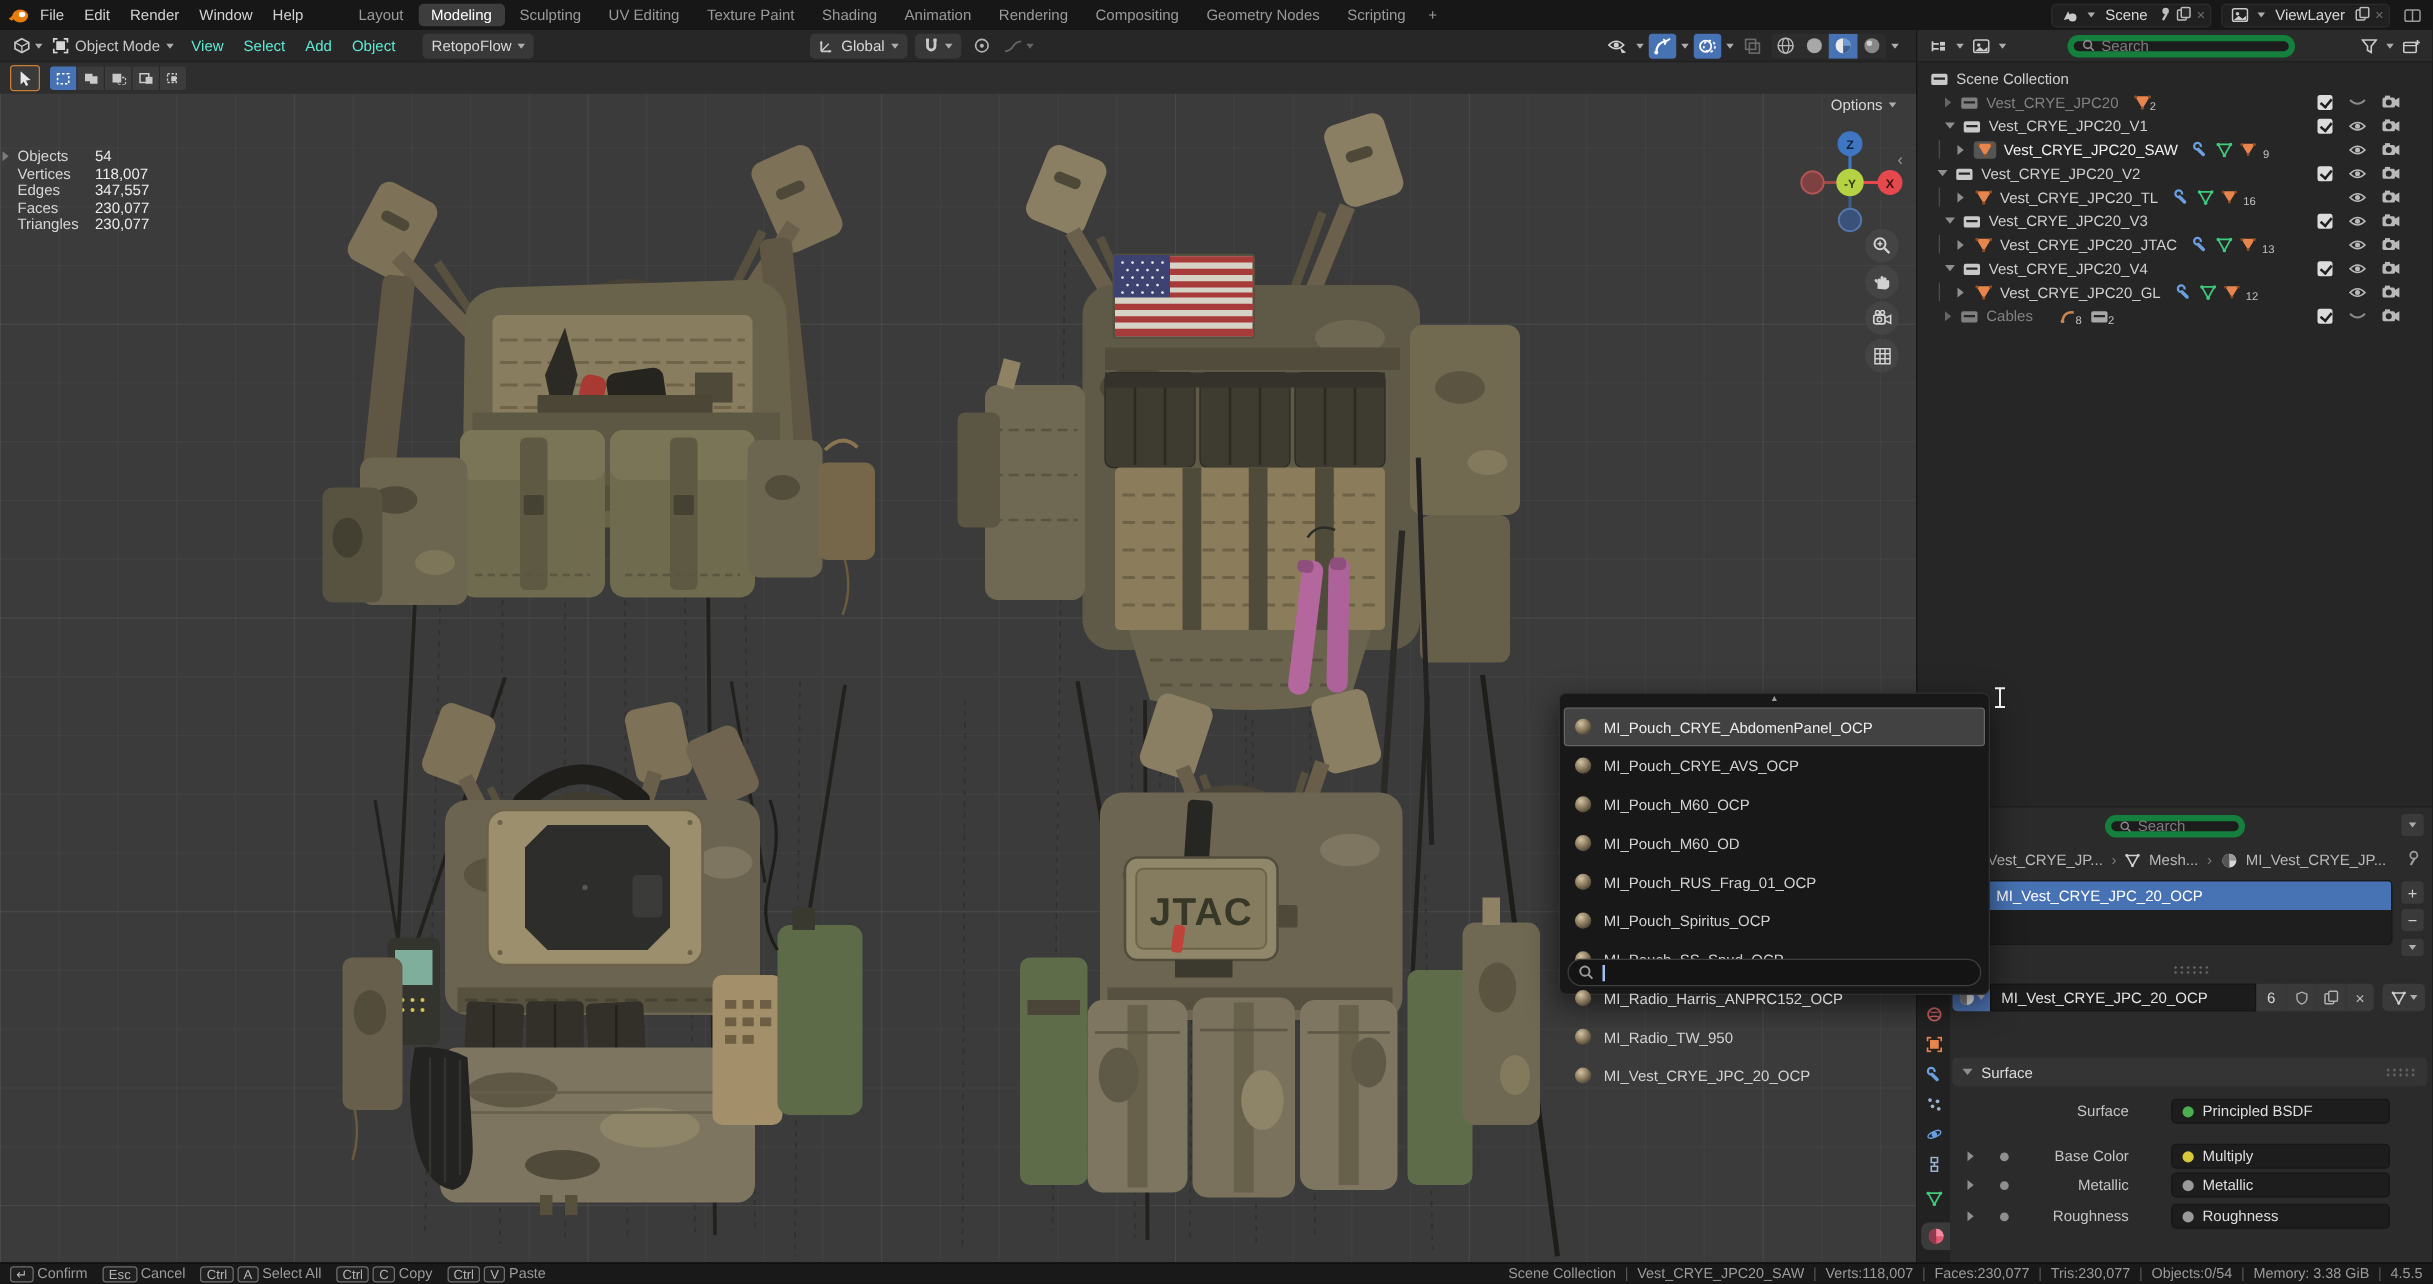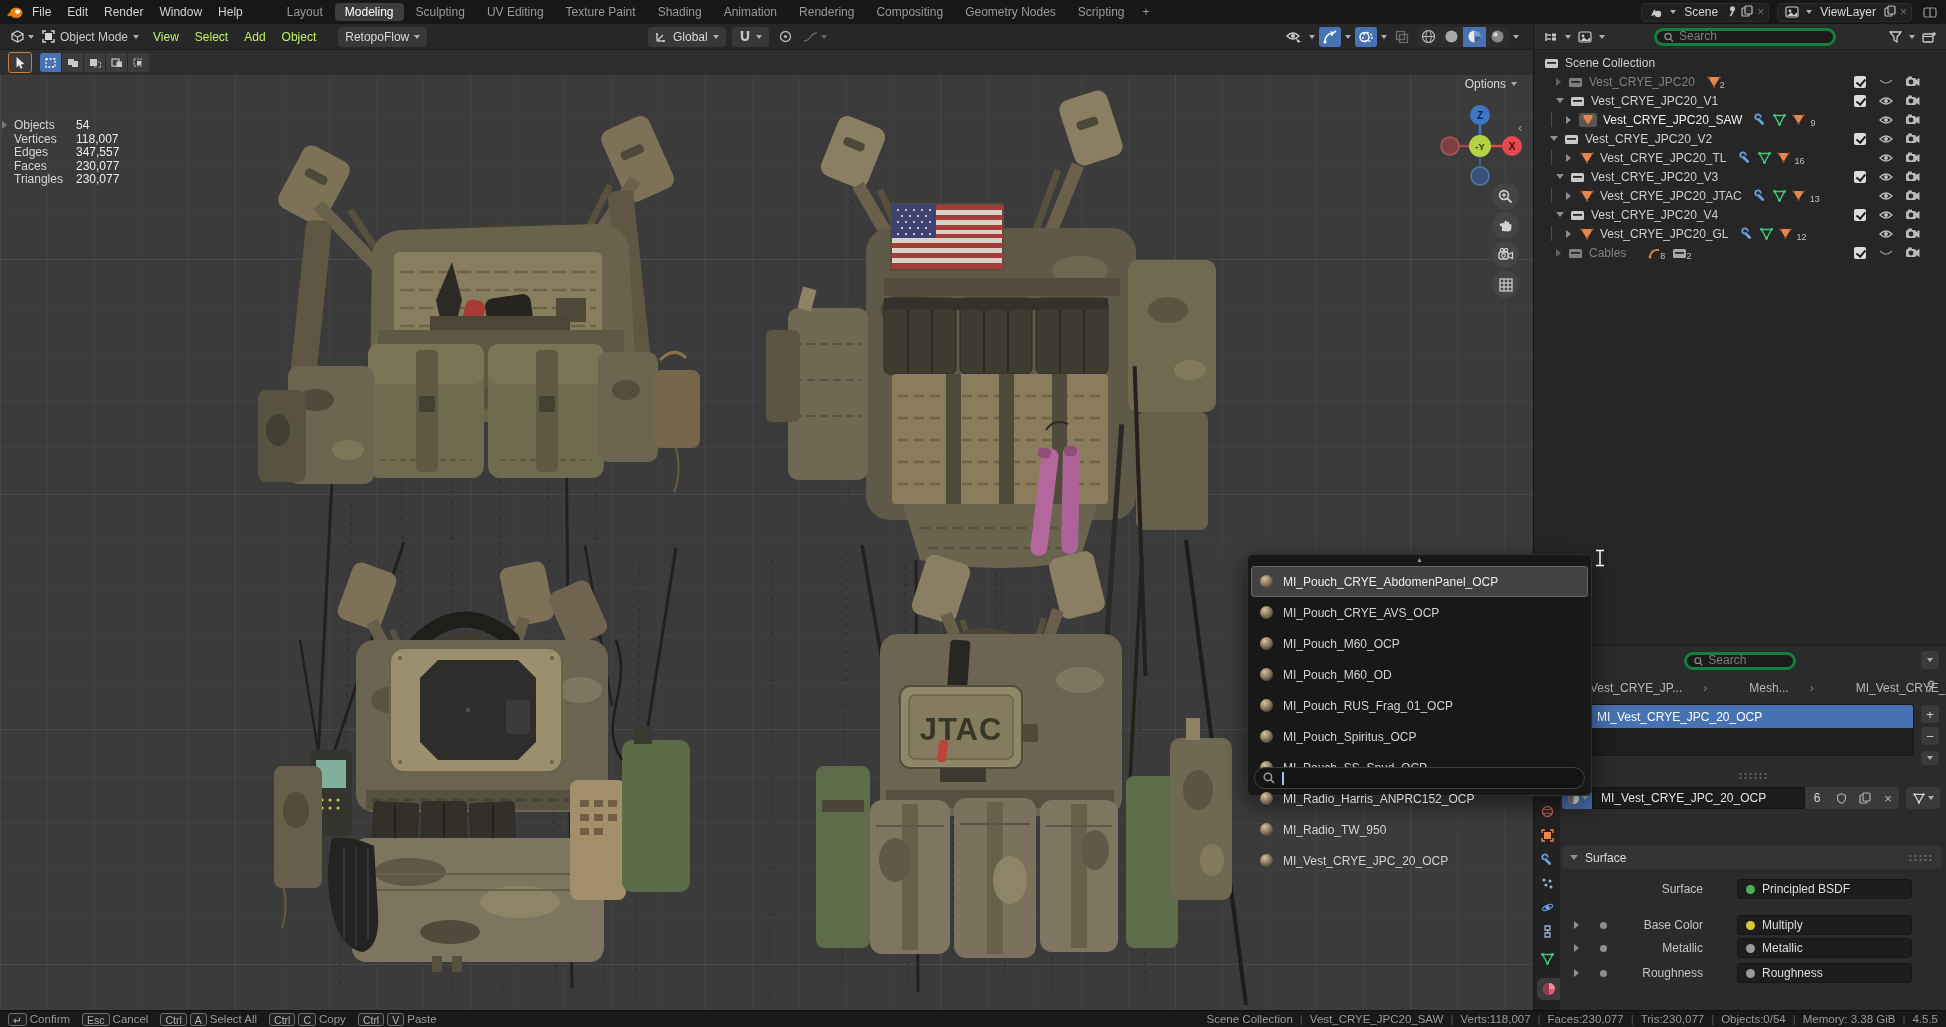--- a/index.html
+++ b/index.html
@@ -38,21 +38,21 @@
     background-image:
       linear-gradient(rgba(255,255,255,.045) 1px,transparent 1px),
       linear-gradient(90deg,rgba(255,255,255,.045) 1px,transparent 1px),
       linear-gradient(rgba(255,255,255,.03) 1px,transparent 1px),
       linear-gradient(90deg,rgba(255,255,255,.03) 1px,transparent 1px);
     background-size:235px 235px,235px 235px,47px 47px,47px 47px;}
   #scene-svg{position:absolute;left:0;top:-24px;width:1533px;height:1027px;z-index:1}
 
   #vp-header{position:absolute;left:0;top:0;width:100%;height:26px;background:#272727;
              display:flex;align-items:center;z-index:5;border-bottom:1px solid #1e1e1e}
-  #vp-header .menu{padding:2px 8px;color:#bef264}
+  #vp-header .menu{padding:2px 8px;color:#5eead4}
   .pill{display:flex;align-items:center;background:#383838;border-radius:4px;height:20px;
         padding:0 7px;gap:5px;color:#d8d8d8}
   .ibtn{width:22px;height:20px;display:flex;align-items:center;justify-content:center;border-radius:3px}
   .ibtn.on{background:#4772b3}
   .shade-group{display:flex;align-items:center;background:#2d2d2d;border-radius:3px;overflow:hidden;height:20px}
   .shade-slot{width:23px;height:20px;display:flex;align-items:center;justify-content:center}
   .shade-slot.on{background:#4772b3}
 
   #vp-toolrow{position:absolute;left:0;top:26px;width:100%;height:25px;background:#2e2e2e;
               display:flex;align-items:center;z-index:5;gap:8px;padding-left:8px}
@@ -76,21 +76,21 @@
   #gizmo{position:absolute;left:1428px;top:72px;z-index:4}
   .navbtn{position:absolute;width:27px;height:27px;border-radius:50%;background:rgba(70,70,70,.85);
           display:flex;align-items:center;justify-content:center;z-index:4}
   #vp-collapse{position:absolute;left:1518px;top:96px;color:#9a9a9a;font-size:13px;z-index:4}
 
   
   #outliner{position:absolute;left:1533px;top:24px;width:413px;height:621px;background:#262626;
             border-left:1px solid #161616;z-index:10}
   #ol-header{height:26px;background:#2b2b2b;display:flex;align-items:center;padding:0 6px;gap:3px;
              border-bottom:1px solid #1e1e1e}
-  .srch{display:flex;align-items:flex-end;background:#1c1c1c;border:3px solid #15803d;border-radius:9px;
+  .srch{display:flex;align-items:center;background:#1c1c1c;border:5px solid #15803d;border-radius:9px;
         height:18px;padding:0 7px;gap:5px}
   .srch input{background:transparent;border:none;outline:none;color:#c8c8c8;width:100%;
               font-family:"Liberation Sans",sans-serif;font-size:12px}
   .srch input::placeholder{color:#7d7d7d}
   .ol-row{position:relative;height:19px;display:flex;align-items:center;font-size:12px;color:#cfcfcf}
   .ol-row .lbl{margin-left:6px}
   .ol-row.dimrow .lbl{color:#828282}
   .treebar{width:1px;height:15px;background:#4c4c4c;margin-left:17px}
   .sub{font-size:9px;color:#c0c0c0;position:relative;top:3px;left:-1px}
   .rctl{position:absolute;display:flex;align-items:center;justify-content:center;width:16px;height:16px}
@@ -1261,21 +1261,21 @@
               <circle cx="4.5" cy="4.5" r="3.4" fill="none" stroke="#8d8d8d" stroke-width="1.4"></circle>
               <line x1="7" y1="7" x2="10" y2="10" stroke="#8d8d8d" stroke-width="1.4"></line>
             </svg>
           <input placeholder="Search" style="">
         </div>
         <span class="pbtn" style="right:6px;top:0">
             <span class="chv"></span>
           </span>
       </div>
 
-      <div class="prow" style="top:31px;height:22px;padding-left:30px;gap:21px;color:#b9b9b9">
+      <div class="prow" style="top:31px;height:22px;padding-left:30px;gap:7px;color:#b9b9b9">
         <span>Vest_CRYE_JP...</span>
         <span style="color:#7c7c7c">›</span>
         <svg width="12" height="11" viewBox="0 0 13 12">
             <polygon points="1.5,1.5 11.5,1.5 6.5,10.5" fill="none" stroke="#cfcfcf" stroke-width="1.4"></polygon>
             <circle cx="1.5" cy="1.5" r="1.3" fill="#cfcfcf"></circle>
             <circle cx="11.5" cy="1.5" r="1.3" fill="#cfcfcf"></circle>
             <circle cx="6.5" cy="10.5" r="1.3" fill="#cfcfcf"></circle>
           </svg>
         <span>Mesh...</span>
         <span style="color:#7c7c7c">›</span>

